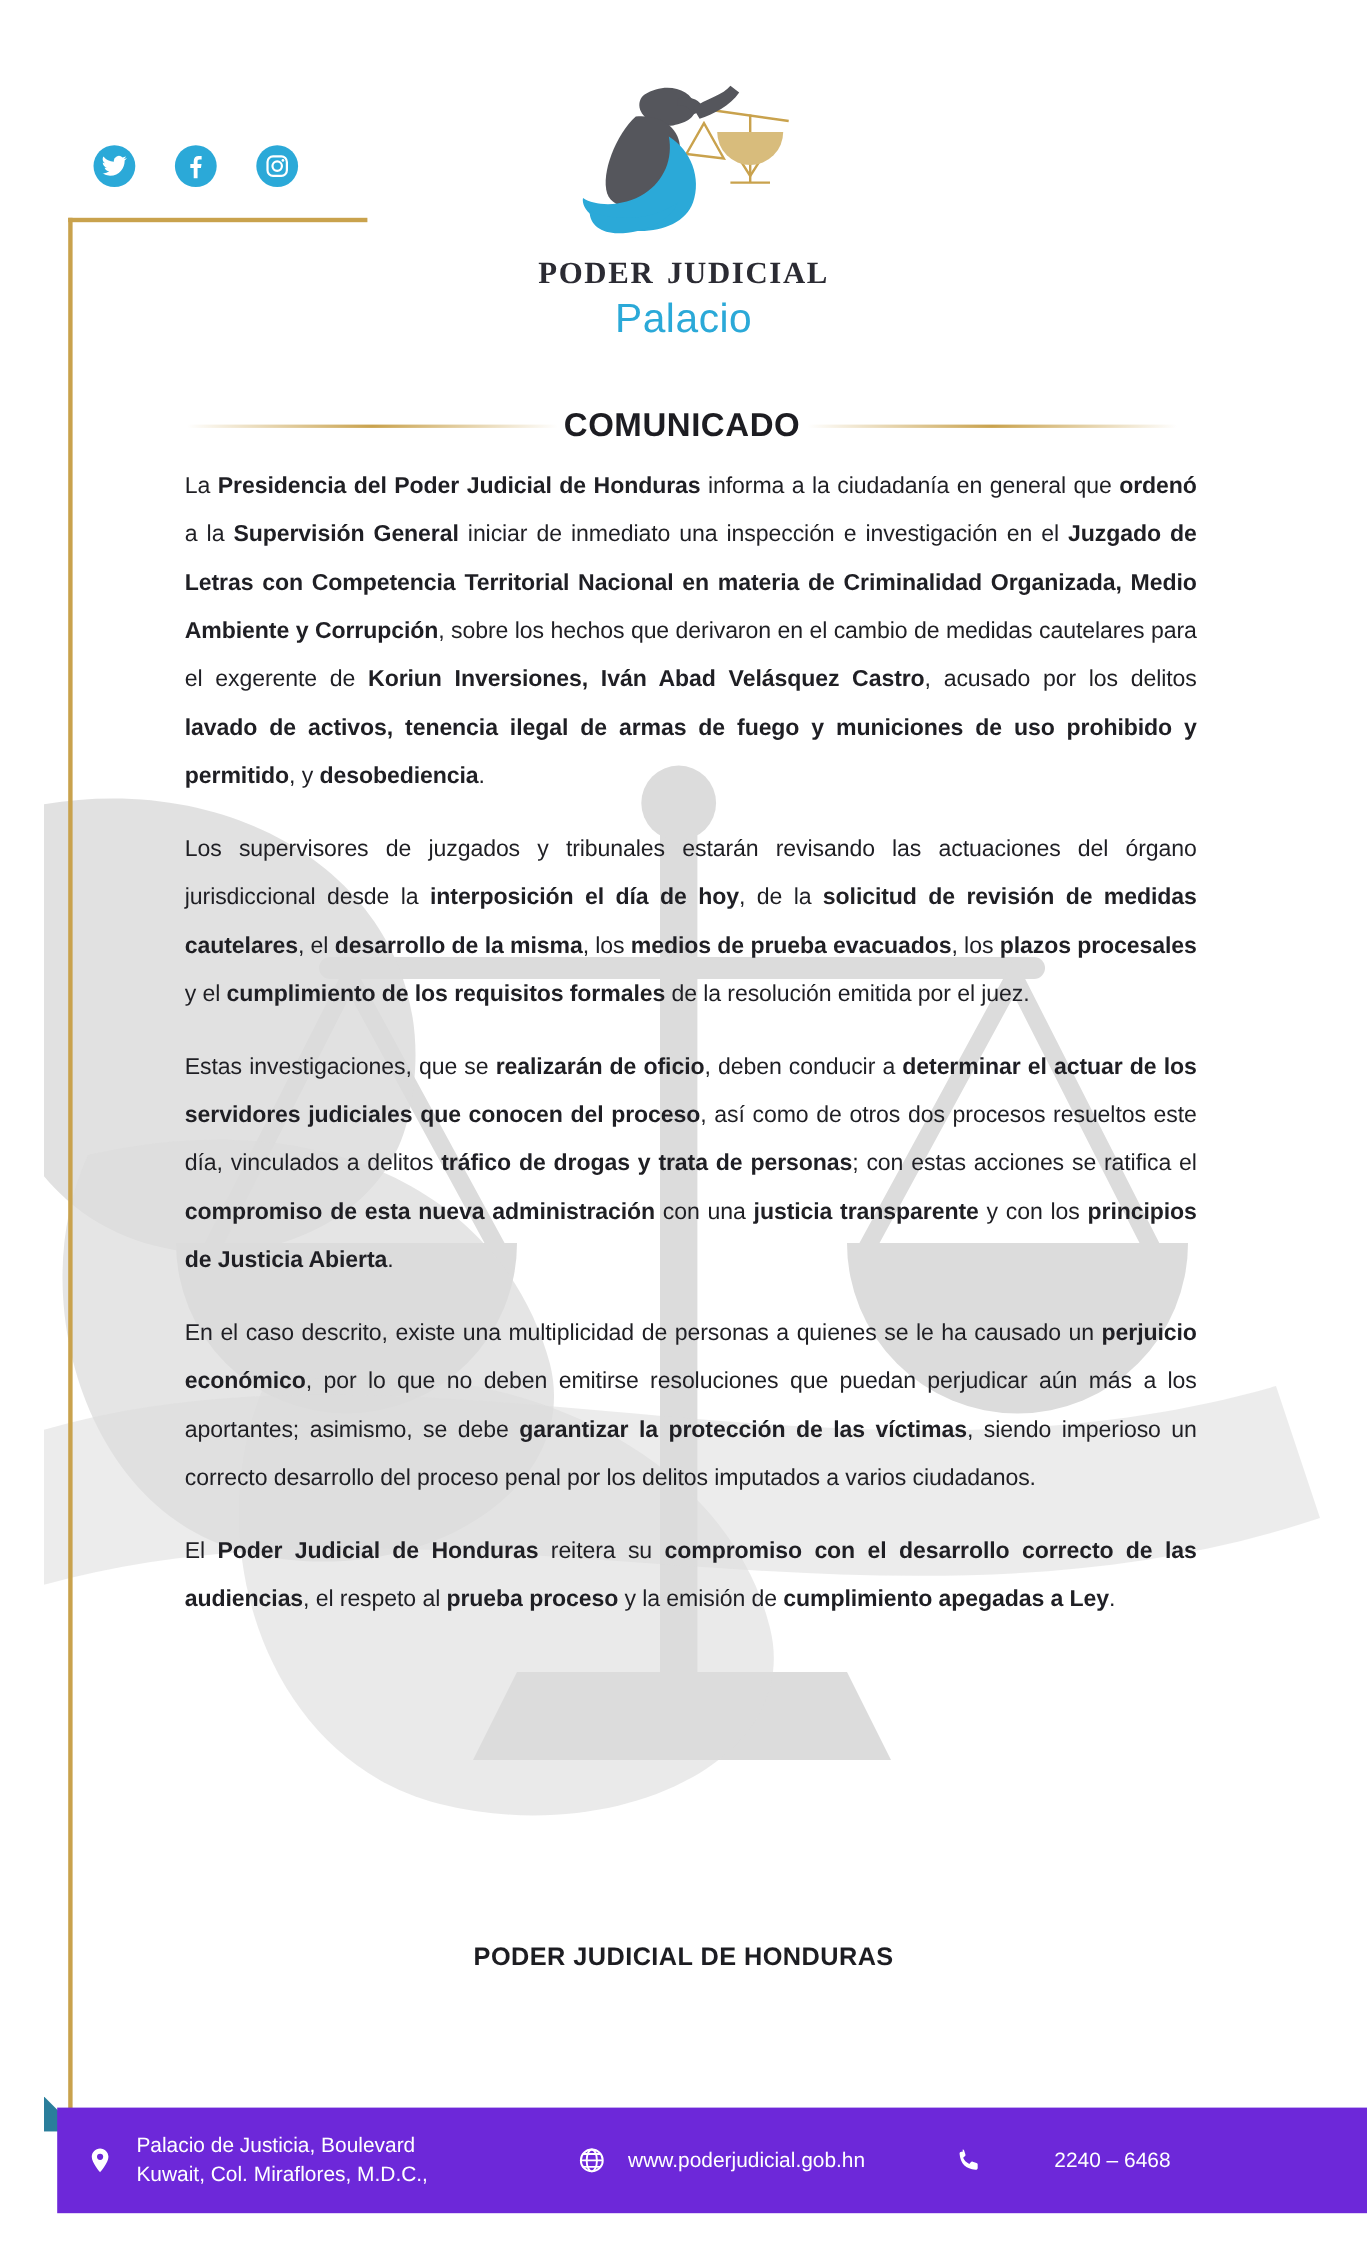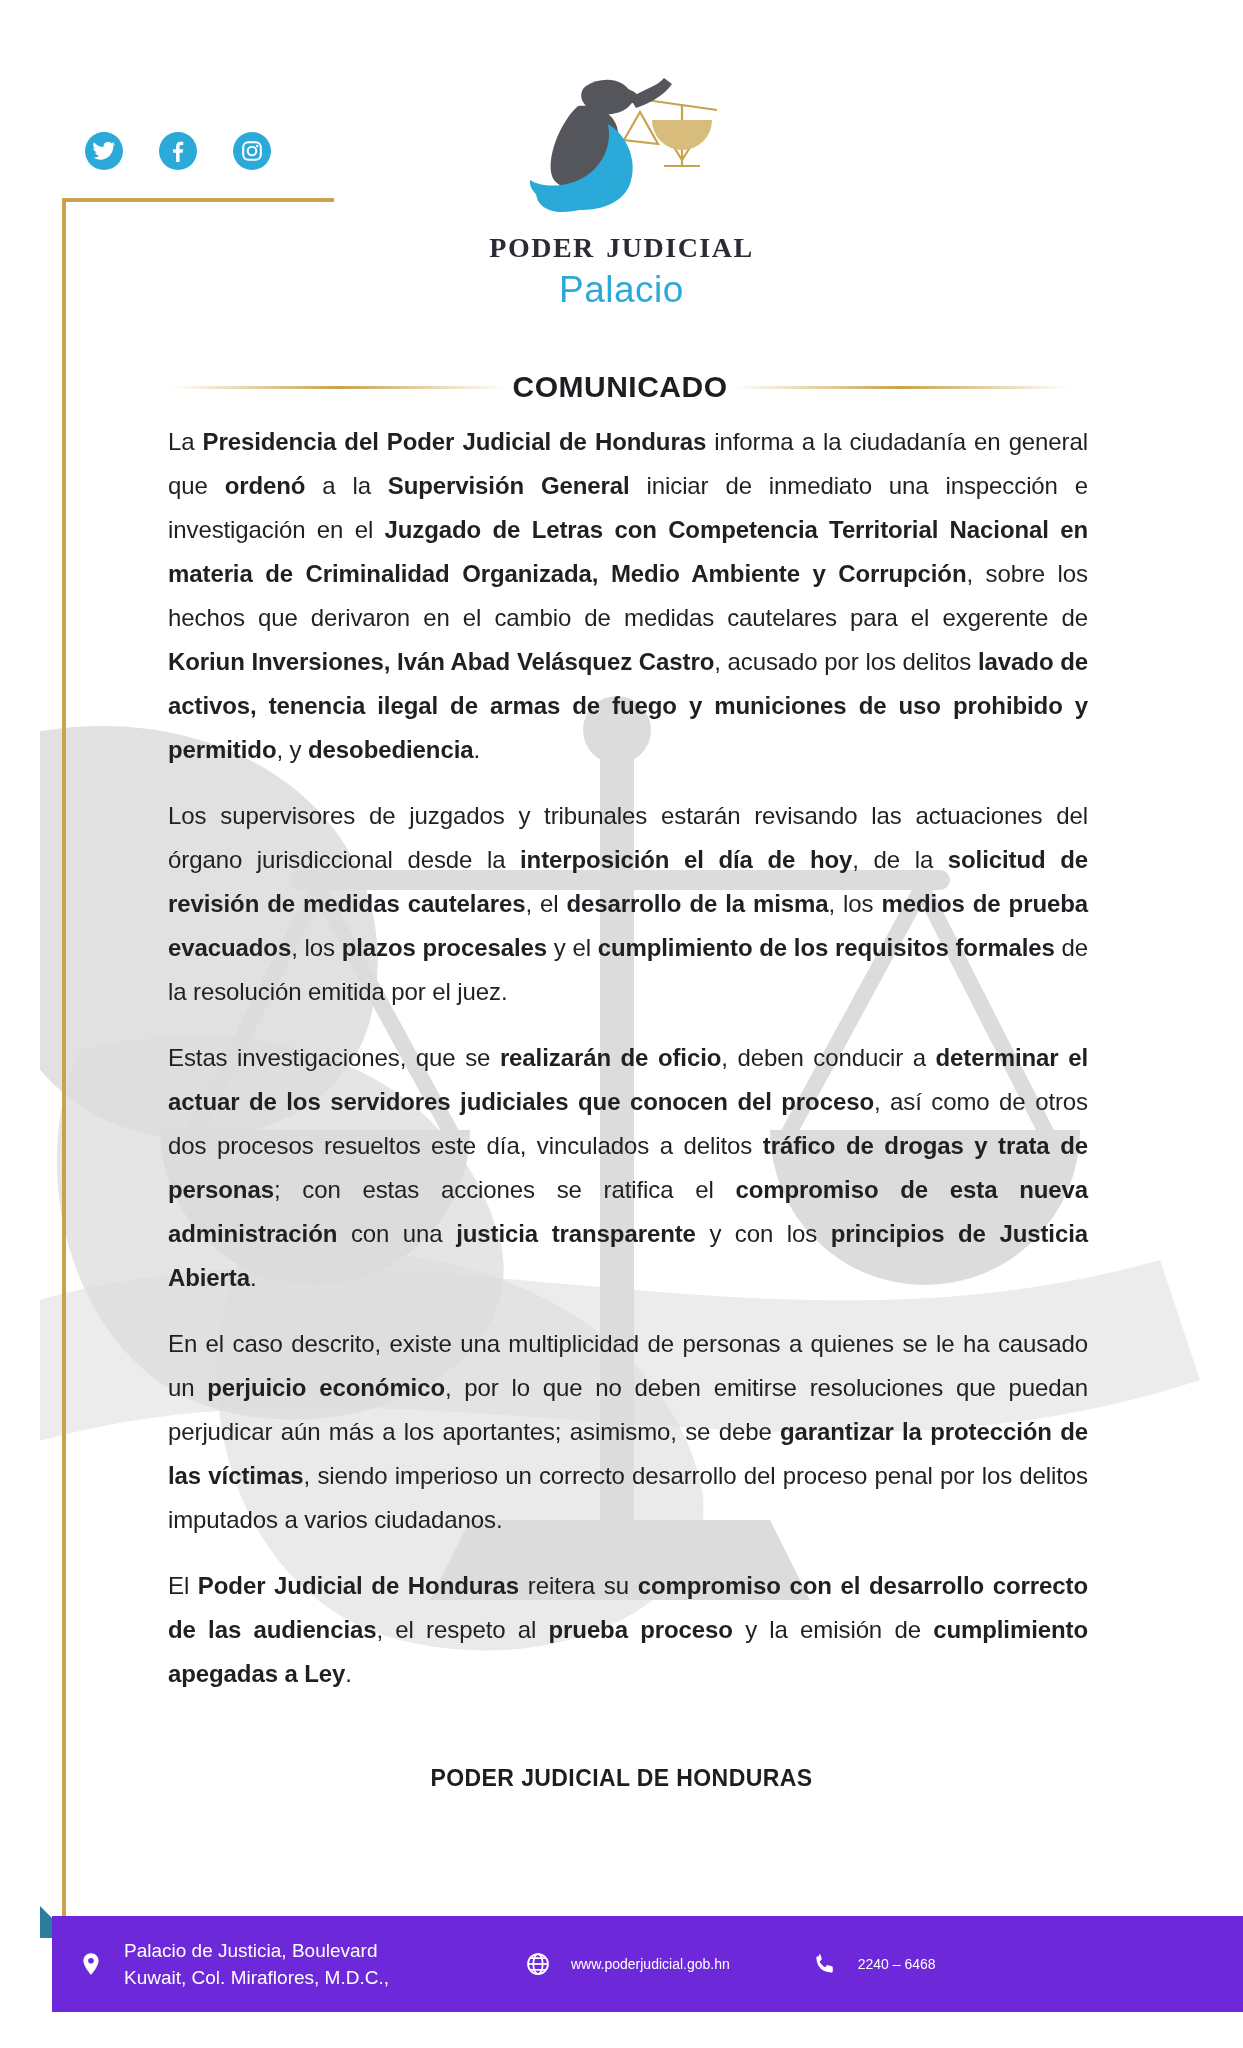--- a/index.html
+++ b/index.html
@@ -129,21 +129,21 @@
 
   
   .body-wrap {
     position:absolute;
     left:168px;
     top:420px;
     width:920px;
     z-index:3;
   }
   .para {
-    font-size:24px;
+    font-size:21px;
     line-height:44px;
     color:#1f1f24;
     text-align:justify;
     margin-bottom:22px;
     letter-spacing:-0.1px;
   }
   .para b { font-weight:bold; }
 
   
   .signature {
@@ -165,35 +165,35 @@
     width:1191px;
     height:96px;
     background:#6d28d9;
     display:flex;
     align-items:center;
     z-index:6;
   }
   .f-item { display:flex; align-items:center; }
   .f-address { margin-left:22px; }
   .f-web { margin-left:132px; }
-  .f-phone { margin-left:78px; }
+  .f-phone { margin-left:78px;gap:44px; }
   .f-icon {
     width:34px; height:34px;
     display:flex; align-items:center; justify-content:center;
     flex:0 0 auto;
   }
   .f-icon svg { width:26px; height:26px; display:block; }
   .f-text {
     color:#ffffff;
     font-size:19px;
     line-height:27px;
     margin-left:16px;
     white-space:pre-line;
   }
-  .f-text.single { white-space:nowrap; font-size:14px; }
+  .f-text.single { white-space:nowrap; font-size:19px; }
 </style>
 </head>
 <body>
 
 <div class="page">
 
   <svg class="watermark" viewBox="0 0 1160 1160" aria-hidden="true">
     <g fill="#dcdcdc">
 
       <rect x="560" y="120" width="34" height="780"></rect>

